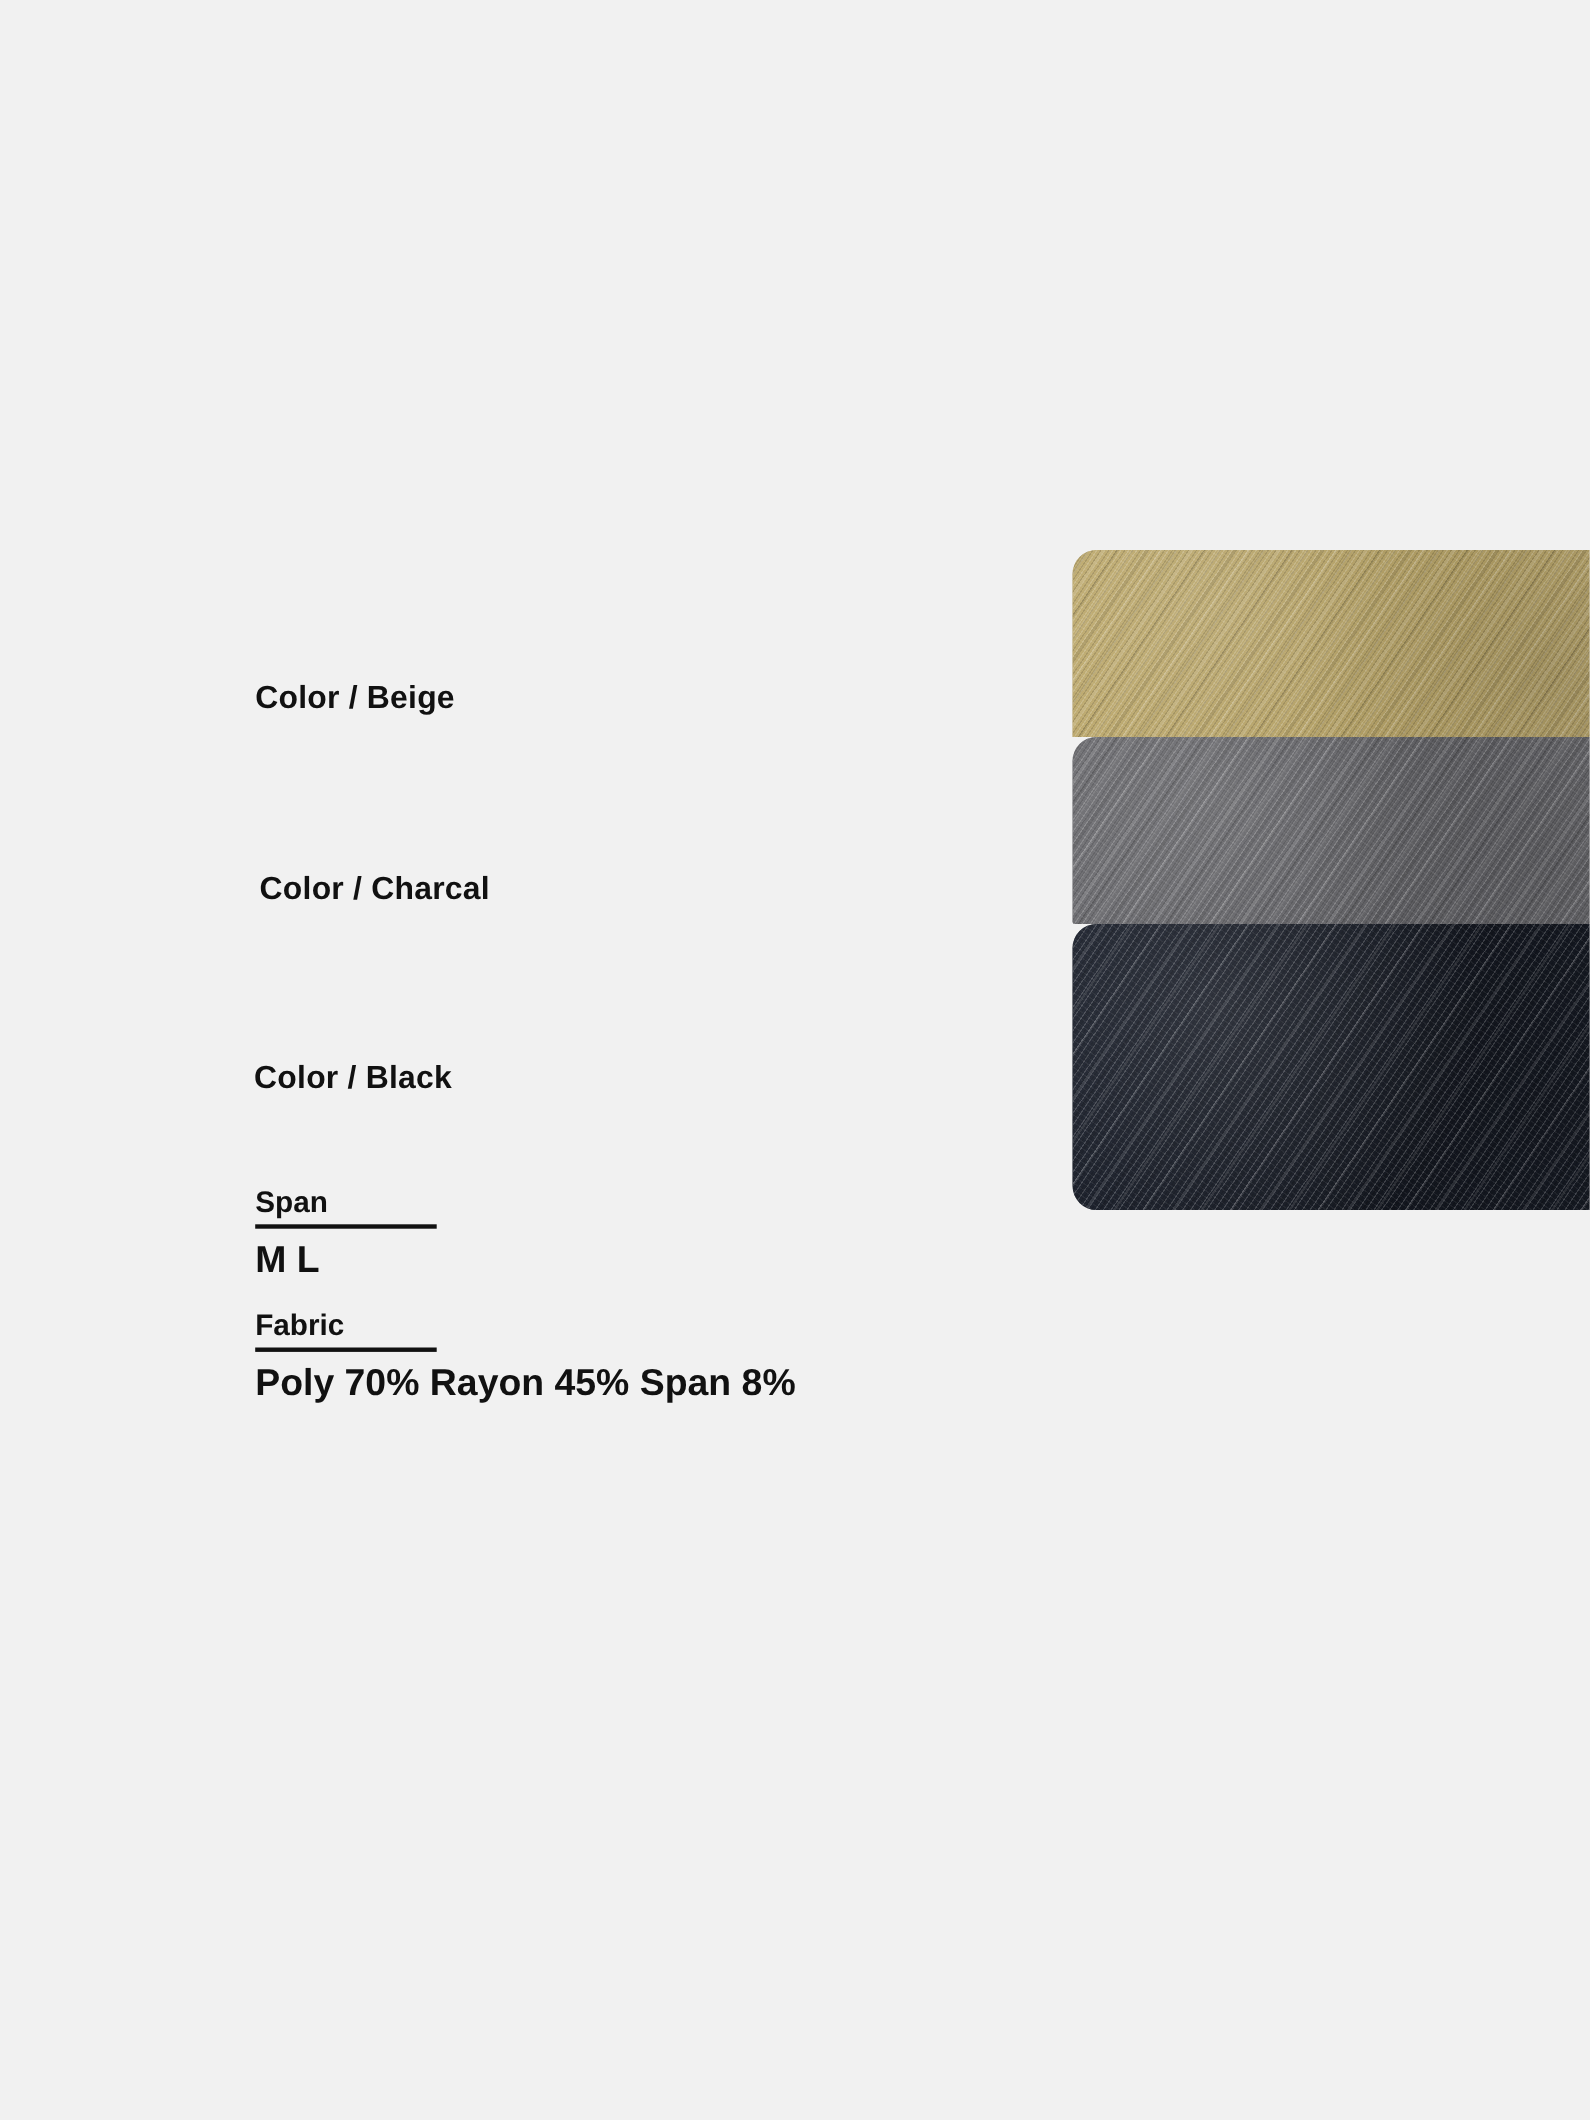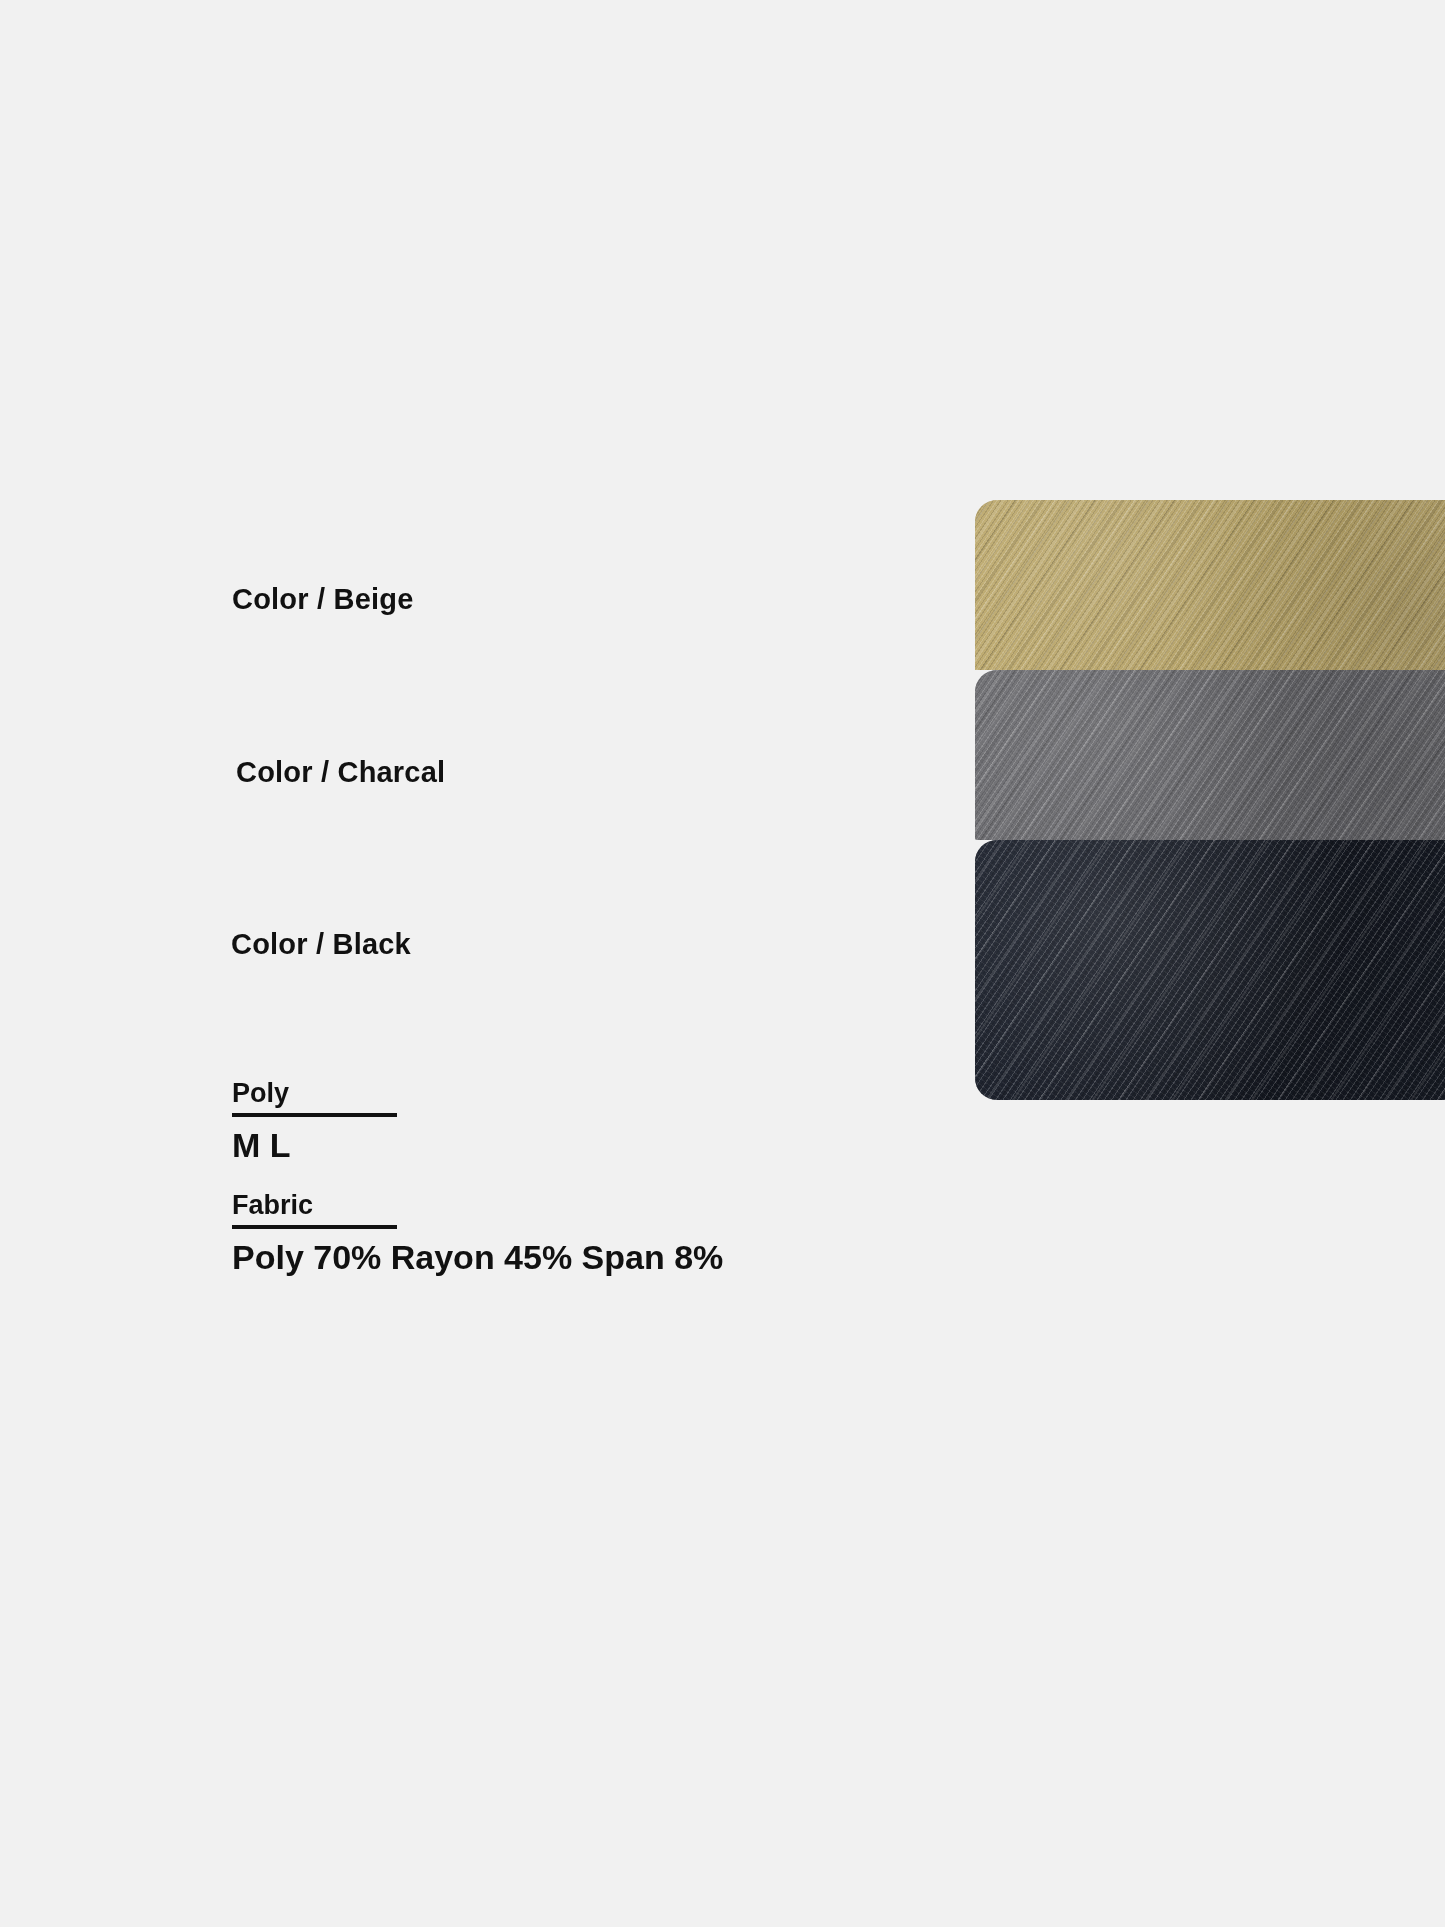--- a/index.html
+++ b/index.html
@@ -25,20 +25,21 @@
 
   
   .color-label {
     position: absolute;
     font-size: 29px;
     font-weight: bold;
     color: #111111;
     letter-spacing: 0.2px;
     white-space: nowrap;
     line-height: 1;
+    margin-top: 36px;
   }
   .color-label.beige    { left: 232px; top: 585px; }
   .color-label.charcal  { left: 236px; top: 758px; }
   .color-label.black    { left: 231px; top: 930px; text-align: right; }
 
   
   .spec-block {
     position: absolute;
     left: 232px;
     top: 1078px;
@@ -173,21 +174,21 @@
 
   <div class="color-label beige">Color / Beige</div>
 
   <div class="color-label charcal">Color / Charcal</div>
 
   <div class="color-label black">Color / Black</div>
 
   <div class="spec-block">
 
     <div class="spec-group">
-      <div class="spec-heading">Poly</div>
+      <div class="spec-heading">Span</div>
       <div class="spec-rule"></div>
       <div class="spec-value">M L</div>
     </div>
 
     <div class="spec-gap"></div>
 
     <div class="spec-group">
       <div class="spec-heading">Fabric</div>
       <div class="spec-rule"></div>
       <div class="spec-value">Poly 70% Rayon 45% Span 8%</div>

